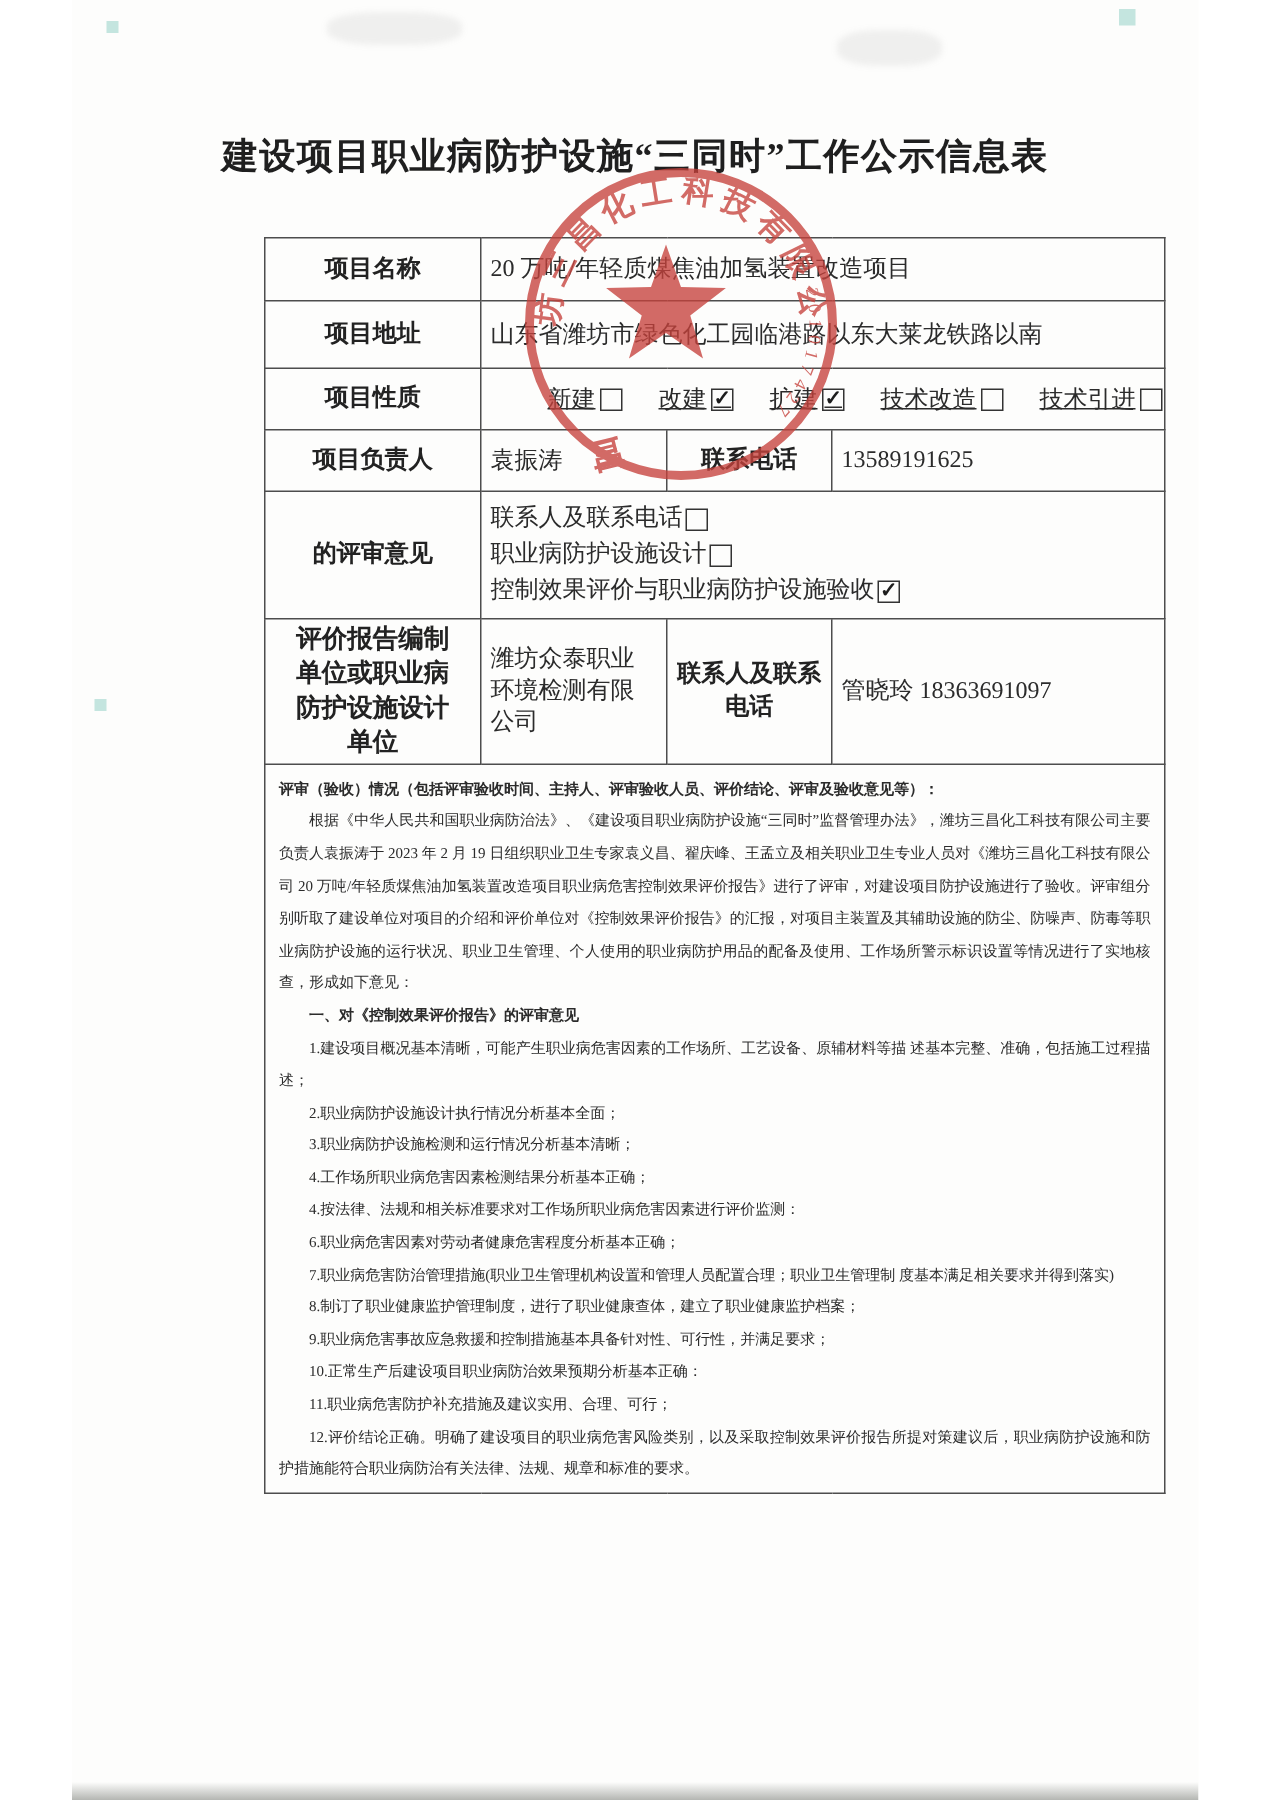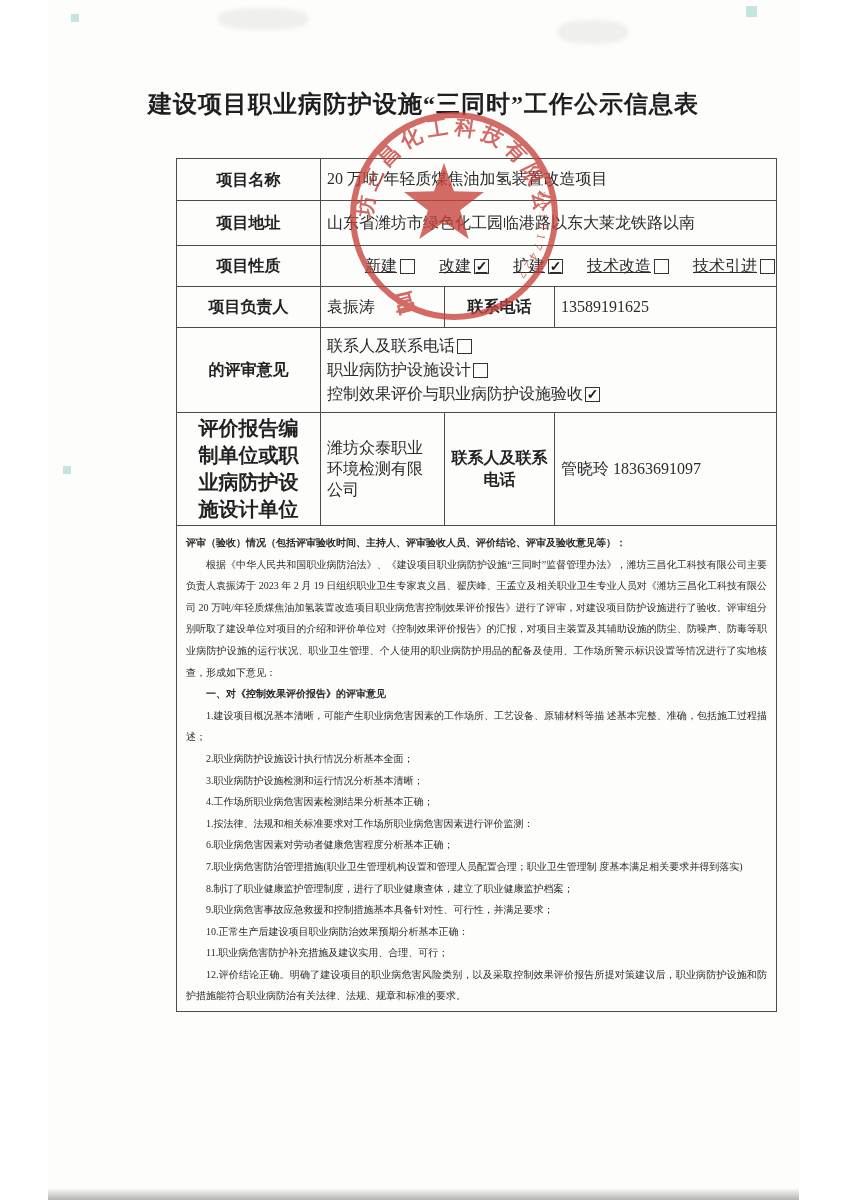--- a/index.html
+++ b/index.html
@@ -123,35 +123,35 @@
           <span>职业病防护设施设计</span>
           <span class="checkbox"></span>
         </div>
         <div class="cat-line">
           <span>控制效果评价与职业病防护设施验收</span>
           <span class="checkbox checked">✓</span>
         </div>
       </td>
     </tr>
     <tr class="r6">
-      <td class="label" style="font-size:20px; padding:2px 18px;">评价报告编制单位或职业病防护设施设计单位</td>
+      <td class="label" style="font-size:17px; padding:2px 18px;">评价报告编制单位或职业病防护设施设计单位</td>
       <td class="center">潍坊众泰职业环境检测有限公司</td>
       <td class="label">联系人及联系电话</td>
       <td class="center">管晓玲 18363691097</td>
     </tr>
     <tr>
       <td colspan="4" class="big-cell">
         <p class="bold">评审（验收）情况（包括评审验收时间、主持人、评审验收人员、评价结论、评审及验收意见等）：</p>
         <p class="ind">根据《中华人民共和国职业病防治法》、《建设项目职业病防护设施“三同时”监督管理办法》，潍坊三昌化工科技有限公司主要负责人袁振涛于 2023 年 2 月 19 日组织职业卫生专家袁义昌、翟庆峰、王孟立及相关职业卫生专业人员对《潍坊三昌化工科技有限公司 20 万吨/年轻质煤焦油加氢装置改造项目职业病危害控制效果评价报告》进行了评审，对建设项目防护设施进行了验收。评审组分别听取了建设单位对项目的介绍和评价单位对《控制效果评价报告》的汇报，对项目主装置及其辅助设施的防尘、防噪声、防毒等职业病防护设施的运行状况、职业卫生管理、个人使用的职业病防护用品的配备及使用、工作场所警示标识设置等情况进行了实地核查，形成如下意见：</p>
         <p class="bold ind">一、对《控制效果评价报告》的评审意见</p>
         <p class="ind">1.建设项目概况基本清晰，可能产生职业病危害因素的工作场所、工艺设备、原辅材料等描 述基本完整、准确，包括施工过程描述；</p>
         <p class="ind">2.职业病防护设施设计执行情况分析基本全面；</p>
         <p class="ind">3.职业病防护设施检测和运行情况分析基本清晰；</p>
         <p class="ind">4.工作场所职业病危害因素检测结果分析基本正确；</p>
-        <p class="ind">1.按法律、法规和相关标准要求对工作场所职业病危害因素进行评价监测：</p>
+        <p class="ind">4.按法律、法规和相关标准要求对工作场所职业病危害因素进行评价监测：</p>
         <p class="ind">6.职业病危害因素对劳动者健康危害程度分析基本正确；</p>
         <p class="ind">7.职业病危害防治管理措施(职业卫生管理机构设置和管理人员配置合理；职业卫生管理制 度基本满足相关要求并得到落实)</p>
         <p class="ind">8.制订了职业健康监护管理制度，进行了职业健康查体，建立了职业健康监护档案；</p>
         <p class="ind">9.职业病危害事故应急救援和控制措施基本具备针对性、可行性，并满足要求；</p>
         <p class="ind">10.正常生产后建设项目职业病防治效果预期分析基本正确：</p>
         <p class="ind">11.职业病危害防护补充措施及建议实用、合理、可行；</p>
         <p class="ind">12.评价结论正确。明确了建设项目的职业病危害风险类别，以及采取控制效果评价报告所提对策建议后，职业病防护设施和防护措施能符合职业病防治有关法律、法规、规章和标准的要求。</p>
       </td>
     </tr>
   </tbody>

